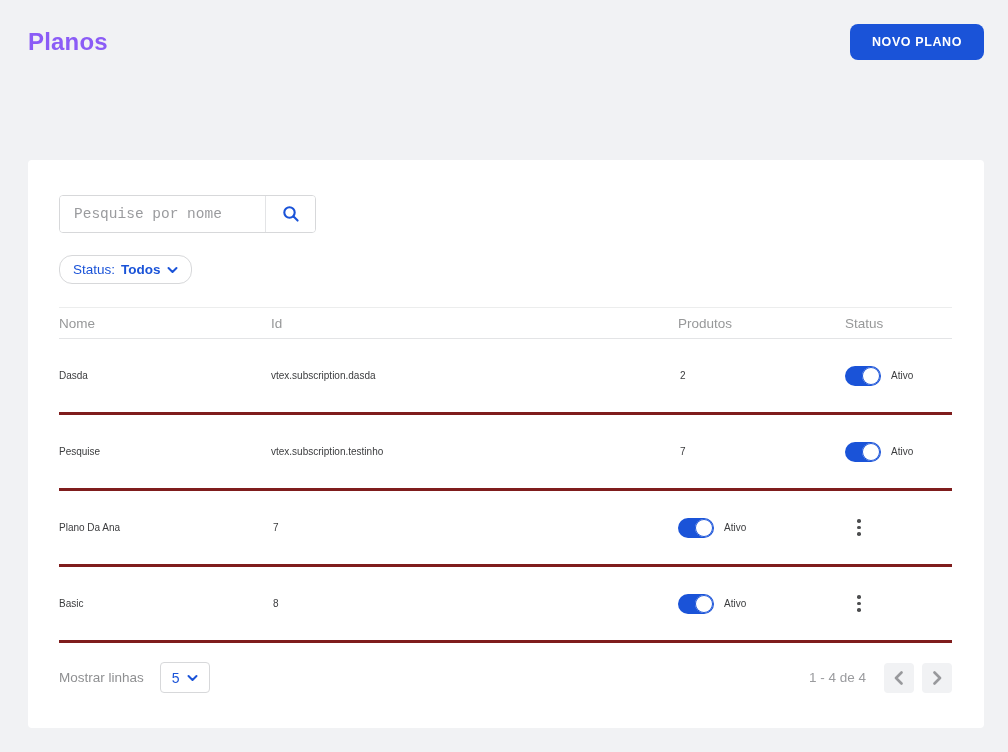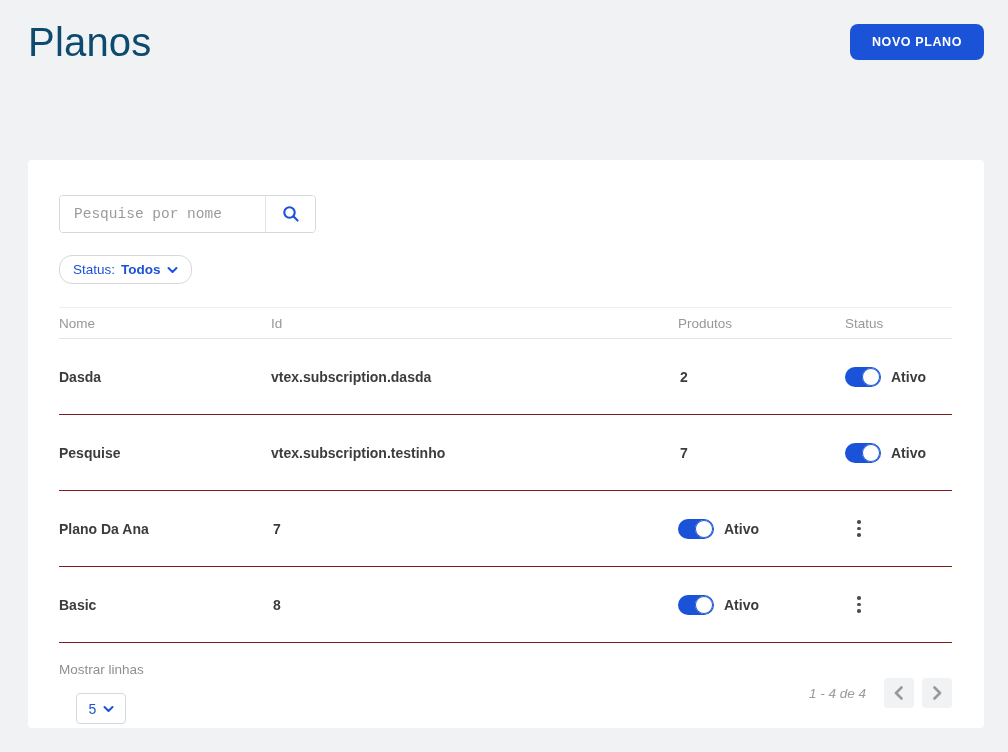--- a/index.html
+++ b/index.html
@@ -14,23 +14,23 @@
 
   
   .page-header {
     display: flex;
     justify-content: space-between;
     align-items: center;
     padding-top: 20px;
     height: 64px;
   }
   .page-title {
-    font-size: 40px;
-    font-weight: 400;
-    color: #0c4a6e;
+    font-size: 24px;
+    font-weight: 700;
+    color: #8b5cf6;
     letter-spacing: 0.2px;
   }
   .btn-primary {
     background: #1a53d8;
     color: #ffffff;
     border: none;
     border-radius: 8px;
     height: 36px;
     padding: 0 22px;
     font-family: "Liberation Sans", sans-serif;
@@ -108,24 +108,23 @@
   }
   .t-head {
     height: 32px;
     border-top: 1px solid #eceded;
     border-bottom: 1px solid #e3e4e6;
     color: #979899;
     font-size: 13.5px;
   }
   .t-body-row {
     height: 76px;
-    border-bottom: 1px solid #7f1d1d;
-    font-size: 14px;
+    border-bottom: 3px solid #7f1d1d;
+    font-size: 10px;
     color: #3b3c3e;
-    font-weight: bold;
   }
   .cell-produtos { padding-left: 2px; }
   .status-cell { display: flex; align-items: center; gap: 10px; }
 
   
   .toggle {
     width: 36px; height: 20px;
     background: #1a53d8;
     border-radius: 10px;
     position: relative;
@@ -154,37 +153,37 @@
     border-radius: 50%;
   }
 
   
   .card-footer {
     display: flex;
     align-items: center;
     justify-content: space-between;
     margin-top: 19px;
   }
-  .footer-left { display: flex; align-items: center; gap: 16px; flex-direction: column; }
+  .footer-left { display: flex; align-items: center; gap: 16px; }
   .footer-label { color: #8f9092; font-size: 13.5px; }
   .rows-select {
     display: inline-flex;
     align-items: center;
     gap: 7px;
     height: 31px;
     padding: 0 11px;
     border: 1px solid #d7d8da;
     border-radius: 4px;
     background: #fff;
     color: #1a53d8;
     font-size: 14px;
     cursor: pointer;
   }
   .footer-right { display: flex; align-items: center; gap: 8px; }
-  .range-text { color: #9a9b9e; font-size: 13.5px; margin-right: 10px; font-style: italic; }
+  .range-text { color: #9a9b9e; font-size: 13.5px; margin-right: 10px; }
   .pager-btn {
     width: 30px; height: 30px;
     border: none;
     border-radius: 4px;
     background: #f1f2f4;
     display: flex; align-items: center; justify-content: center;
     cursor: pointer;
   }
 </style>
 </head>

